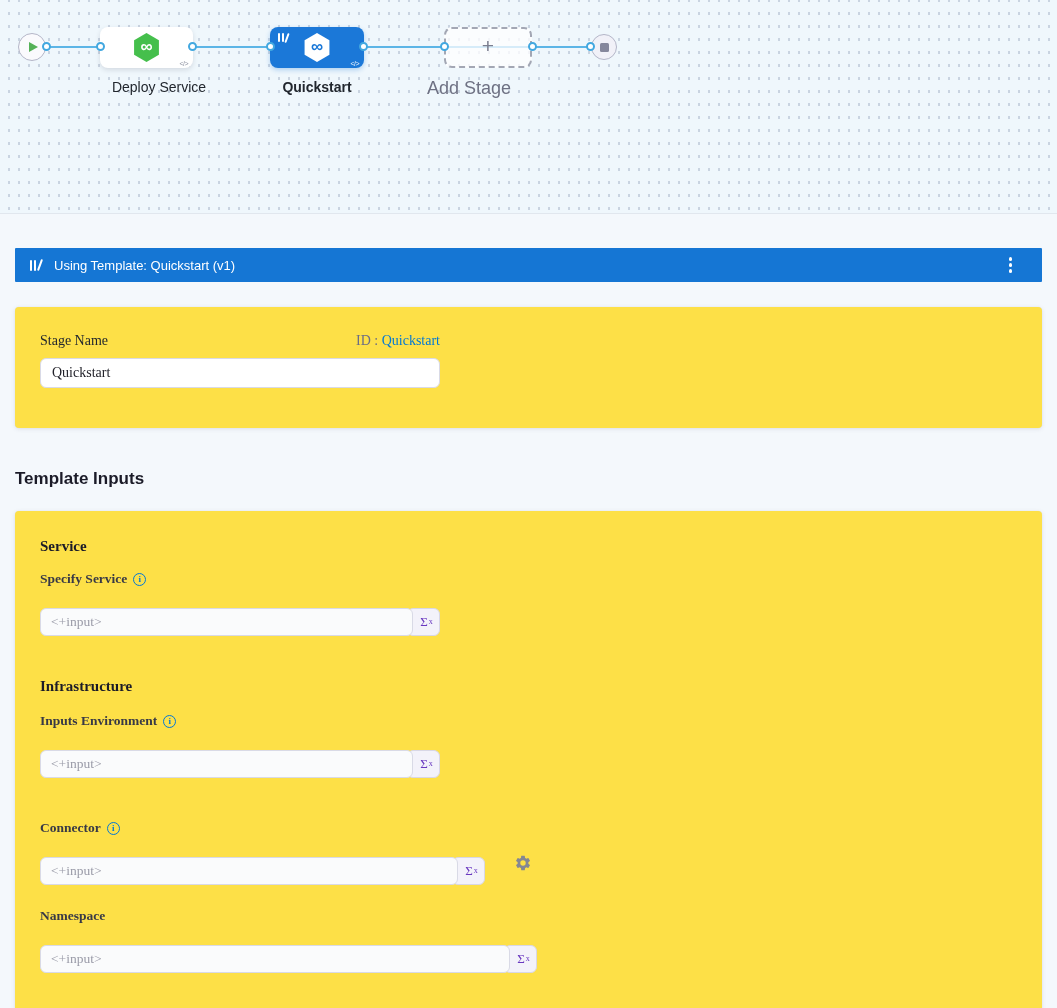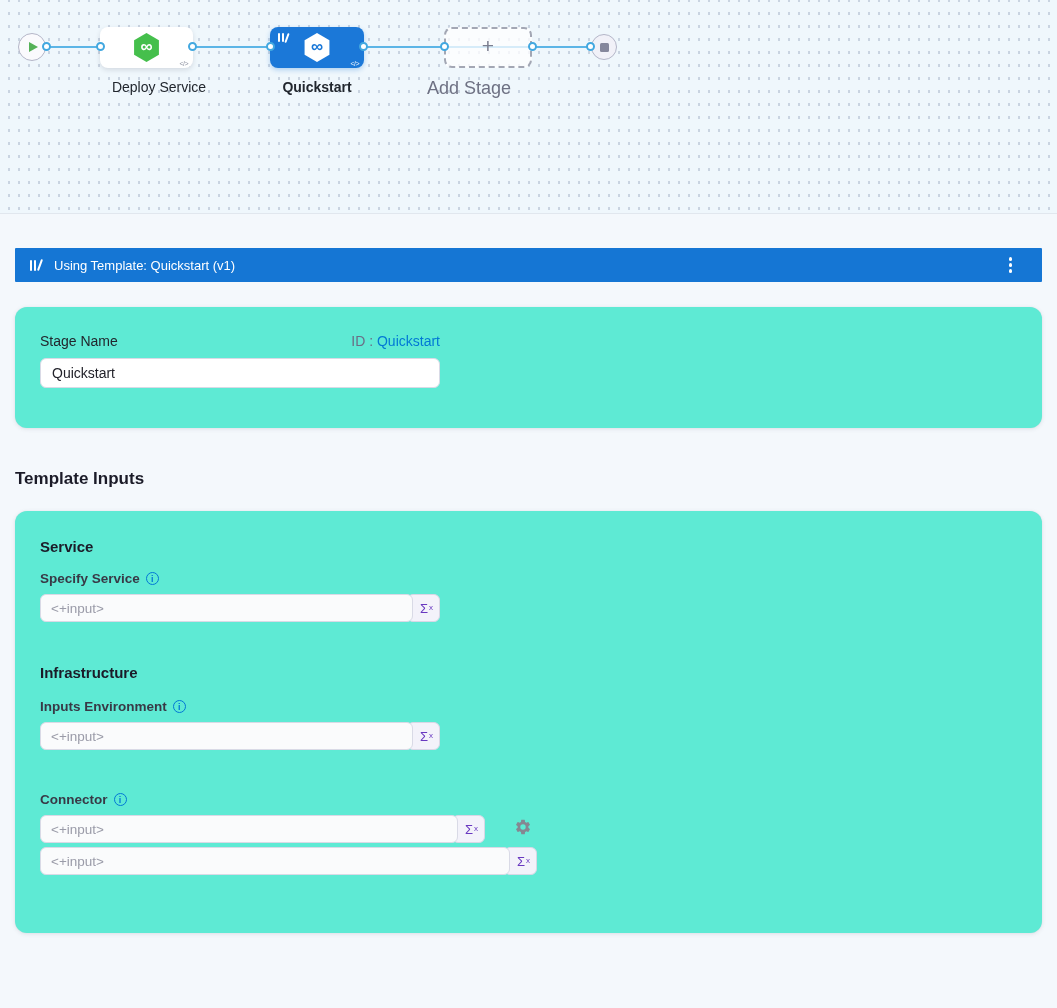--- a/index.html
+++ b/index.html
@@ -48,37 +48,37 @@
   .banner { margin:34px 15px 0; height:34px; background:#1576d4; border-radius:1px;
             display:flex; align-items:center; padding:0 14px; }
   .lib-icon { position:relative; width:15px; height:12px; }
   .lib-icon i:nth-child(1){ left:1px; top:0.5px; height:11px; }
   .lib-icon i:nth-child(2){ left:5px; top:0.5px; height:11px; }
   .lib-icon i:nth-child(3){ left:10px; top:0; height:12px; transform:rotate(20deg); }
   .banner-text { color:#fff; font-size:13px; margin-left:10px; }
   .kebab { margin-left:auto; margin-right:13px; display:flex; flex-direction:column; gap:2.5px; cursor:pointer; padding:4px 3px; }
   .kebab i { width:3.5px; height:3.5px; background:#fff; border-radius:50%; display:block; }
   
-  .card { background:#5eead4; border-radius:12px; box-shadow:0 0 1px rgba(40,41,61,.1), 0 1px 4px rgba(96,97,112,.15); }
+  .card { background:#fde047; border-radius:4px; box-shadow:0 0 1px rgba(40,41,61,.1), 0 1px 4px rgba(96,97,112,.15);font-family:Liberation Serif, serif; }
   .stage-card { margin:25px 15px 0; padding:26px 25px 40px; }
   .stage-head { width:400px; display:flex; justify-content:space-between; align-items:baseline; font-size:14px; }
   .stage-name-label { color:#22272e; font-weight:500; }
   .stage-id { font-size:14px; }
   .stage-id .muted { color:#6b6d85; }
   .stage-id a { color:#0278d5; text-decoration:none; cursor:pointer; }
   .stage-input { margin-top:9px; width:400px; height:30px; border:1px solid #d9dae6; border-radius:6px;
                  padding:0 11px; font-size:14px; color:#22222a; font-family:inherit; background:#fff; }
   .ti-heading { margin:41px 15px 0; font-size:17px; font-weight:700; color:#1b1b28; }
   .ti-card { margin:22px 15px 22px; padding:27px 25px 62px; }
   .section-title { font-size:15px; font-weight:700; color:#1b1b28; }
   .f-label { font-size:13.5px; font-weight:600; color:#383946; display:flex; align-items:center; }
   .info { width:13px; height:13px; border:1.3px solid #0278d5; border-radius:50%; color:#0278d5;
           font-size:9px; font-weight:700; font-style:normal; display:inline-flex; align-items:center;
           justify-content:center; margin-left:6px; cursor:pointer; }
-  .igroup { display:flex; margin-top:8px; height:24px; }
+  .igroup { display:flex; margin-top:21px; height:24px; }
   .ig-input { flex:1; height:28px; border:1px solid #d9dae6; border-radius:6px; background:#fafbfc;
               padding:0 10px; font-size:13.5px; font-family:inherit; color:#22222a; position:relative; z-index:1; }
   .ig-input::placeholder { color:#9a9ba8; }
   .ig-btn { width:33px; height:28px; margin-left:-6px; border:1px solid #d8d7e6; border-radius:6px;
             background:#f3f2fa; color:#6938c0; font-size:13px; display:flex; align-items:center;
             justify-content:center; padding-left:6px; cursor:pointer; z-index:0; font-family:inherit; }
   .ig-btn sup { font-size:8px; line-height:0; margin-left:1px; }
   .row-flex { display:flex; align-items:center; }
   .gear { margin-left:29px; margin-top:8px; cursor:pointer; display:inline-flex; }
 </style>
@@ -202,20 +202,23 @@
           <sup>x</sup>
         </button>
     </div>
     <span class="gear">
       <svg width="18" height="18" viewBox="0 0 24 24" fill="#858792">
           <path d="M19.14 12.94c.04-.3.06-.61.06-.94 0-.32-.02-.64-.07-.94l2.03-1.58a.49.49 0 0 0 .12-.61l-1.92-3.32a.49.49 0 0 0-.59-.22l-2.39.96c-.5-.38-1.03-.7-1.62-.94l-.36-2.54a.48.48 0 0 0-.48-.41h-3.84c-.24 0-.43.17-.47.41l-.36 2.54c-.59.24-1.13.57-1.62.94l-2.39-.96a.49.49 0 0 0-.59.22L2.74 8.87c-.12.21-.08.47.12.61l2.03 1.58c-.05.3-.09.63-.09.94s.02.64.07.94l-2.03 1.58a.49.49 0 0 0-.12.61l1.92 3.32c.12.22.37.29.59.22l2.39-.96c.5.38 1.03.7 1.62.94l.36 2.54c.05.24.24.41.48.41h3.84c.24 0 .44-.17.47-.41l.36-2.54c.59-.24 1.13-.56 1.62-.94l2.39.96c.22.08.47 0 .59-.22l1.92-3.32a.49.49 0 0 0-.12-.61l-2.01-1.58zM12 15.6A3.6 3.6 0 1 1 12 8.4a3.6 3.6 0 0 1 0 7.2z"></path>
         </svg>
     </span>
   </div>
 
+  <div class="f-label" style="margin-top:27px">
+    <span>Namespace</span>
+  </div>
   <div class="igroup" style="width:497px">
     <input class="ig-input" type="text" placeholder="&lt;+input&gt;" style="">
     <button class="ig-btn">
         <span>Σ</span>
         <sup>x</sup>
       </button>
   </div>
 
 </div>
 

